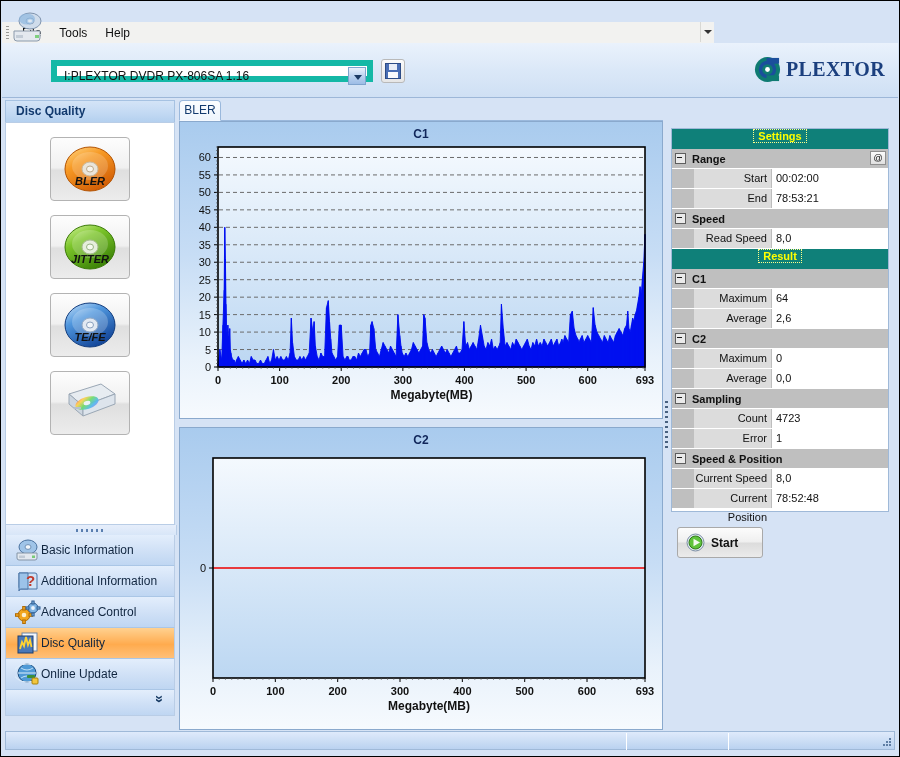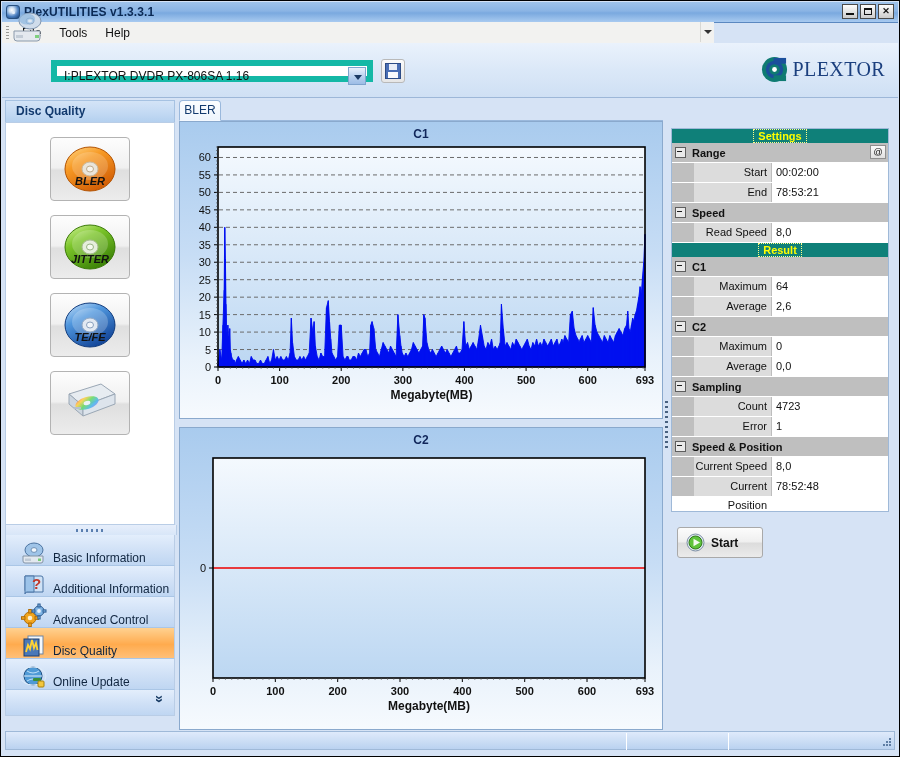--- a/index.html
+++ b/index.html
@@ -76,21 +76,21 @@
     position:absolute;left:380px;top:58px;width:24px;height:24px;
     background:linear-gradient(to bottom,#fbfbfb,#e6e6e6);
     border:1px solid #b9b9b9;border-radius:3px;box-sizing:border-box;
   }
   .floppy{position:absolute;left:3px;top:3px;width:16px;height:16px;
     background:#4a6fb5;border:1px solid #2d4c86;box-sizing:border-box;}
   .floppy:before{content:"";position:absolute;left:3px;top:0;width:8px;height:6px;background:#e9eef7;}
   .floppy:after{content:"";position:absolute;left:2px;bottom:0;width:10px;height:6px;background:#fafbfd;}
   .plextor-logo{position:absolute;right:14px;top:55px;display:flex;align-items:center;gap:5px;}
   .plex-mark{width:27px;height:27px;}
-  .plex-word{font-family:"Liberation Serif",serif;font-size:20px;font-weight:normal;color:#1b3f7e;letter-spacing:0.4px;}
+  .plex-word{font-family:"Liberation Serif",serif;font-size:20px;font-weight:bold;color:#1b3f7e;letter-spacing:0.4px;}
   
   .leftpanel{position:absolute;left:4px;top:99px;width:156px;height:630px;}
   .lp-header{
     width:170px;height:22px;box-sizing:border-box;
     background:linear-gradient(to bottom,#d4e4f7,#c2d9f3 60%,#b4d0ef);
     border:1px solid #a6c2e2;border-bottom:none;
     font-weight:bold;font-size:12px;color:#123a6e;
     padding:3px 0 0 10px;
   }
   .lp-body{
@@ -109,21 +109,21 @@
     background:linear-gradient(to bottom,#e6eefb,#d8e6f8);
     border-left:1px solid #b9cde6;border-right:1px solid #b9cde6;
   }
   .lp-dots i{display:block;width:30px;height:3px;
     background:repeating-linear-gradient(to right,#5a7fb0 0 2px,transparent 2px 5px);}
   .navlist{position:absolute;left:0;top:435px;width:170px;}
   .navitem{
     height:31px;box-sizing:border-box;
     background:linear-gradient(to bottom,#e3eefc,#cfe0f6 55%,#bfd6f2);
     border-bottom:1px solid #aac6e6;border-left:1px solid #b9cde6;border-right:1px solid #b9cde6;
-    display:flex;align-items:flex-end;gap:6px;padding-left:15px;
+    display:flex;align-items:center;padding-left:9px;
     font-size:12px;color:#10253f;
   }
   .navitem.sel{background:linear-gradient(to bottom,#ffd190,#ffab4e 55%,#ffc079);}
   .nav-ico{width:26px;height:24px;flex:0 0 26px;}
   .nav-more{
     height:26px;box-sizing:border-box;
     background:linear-gradient(to bottom,#e3eefc,#cfe0f6 55%,#bfd6f2);
     border:1px solid #b9cde6;border-top:none;position:relative;
   }
   .nav-more:after{content:"\00bb";position:absolute;right:10px;top:1px;
@@ -155,21 +155,21 @@
   .splitter i{
     position:absolute;left:2px;top:280px;width:3px;height:50px;
     background:repeating-linear-gradient(to bottom,#49617f 0 2px,transparent 2px 5px);
   }
   
   .rightpanel{
     position:absolute;left:670px;top:127px;width:218px;height:384px;
     background:#fff;border:1px solid #9fb9d8;box-sizing:border-box;
   }
   .grid-header{
-    height:14px;background:#0f8079;color:#ffff00;font-weight:bold;font-size:11px;
+    height:20px;background:#0f8079;color:#ffff00;font-weight:bold;font-size:11px;
     text-align:center;line-height:15px;
   }
   .grid-header span{border:1px dotted #ffff8a;padding:0 4px;}
   .grp-row{
     height:19px;background:#bfbfbf;border-bottom:1px solid #fff;
     display:flex;align-items:center;position:relative;
   }
   .expander{
     width:9px;height:9px;margin-left:3px;margin-right:6px;
     border:1px solid #5e5e5e;background:#eaeaea;position:relative;flex:0 0 9px;
@@ -213,33 +213,20 @@
       radial-gradient(circle 1px at 8px 5px,#5e7da4 99%,transparent),
       radial-gradient(circle 1px at 2px 8px,#5e7da4 99%,transparent),
       radial-gradient(circle 1px at 8px 2px,#5e7da4 99%,transparent),
       radial-gradient(circle 1px at 5px 5px,#5e7da4 99%,transparent);}
 </style>
 </head>
 <body>
 
 <div class="app">
 
-  <div class="titlebar">
-    <span class="title-ico"></span>
-    <span class="title-text">PlexUTILITIES v1.3.3.1</span>
-    <span class="winbtns">
-      <span class="winbtn wb-min">
-          <i></i>
-        </span>
-      <span class="winbtn wb-max">
-          <i></i>
-        </span>
-      <span class="winbtn wb-close">✕</span>
-    </span>
-  </div>
 
   <div class="menubar">
     <span class="menu-grip"></span>
     <span class="menu-item">File</span>
     <span class="menu-item">Tools</span>
     <span class="menu-item">Help</span>
     <span class="menu-over"></span>
   </div>
 
   <div class="toolbar"></div>

